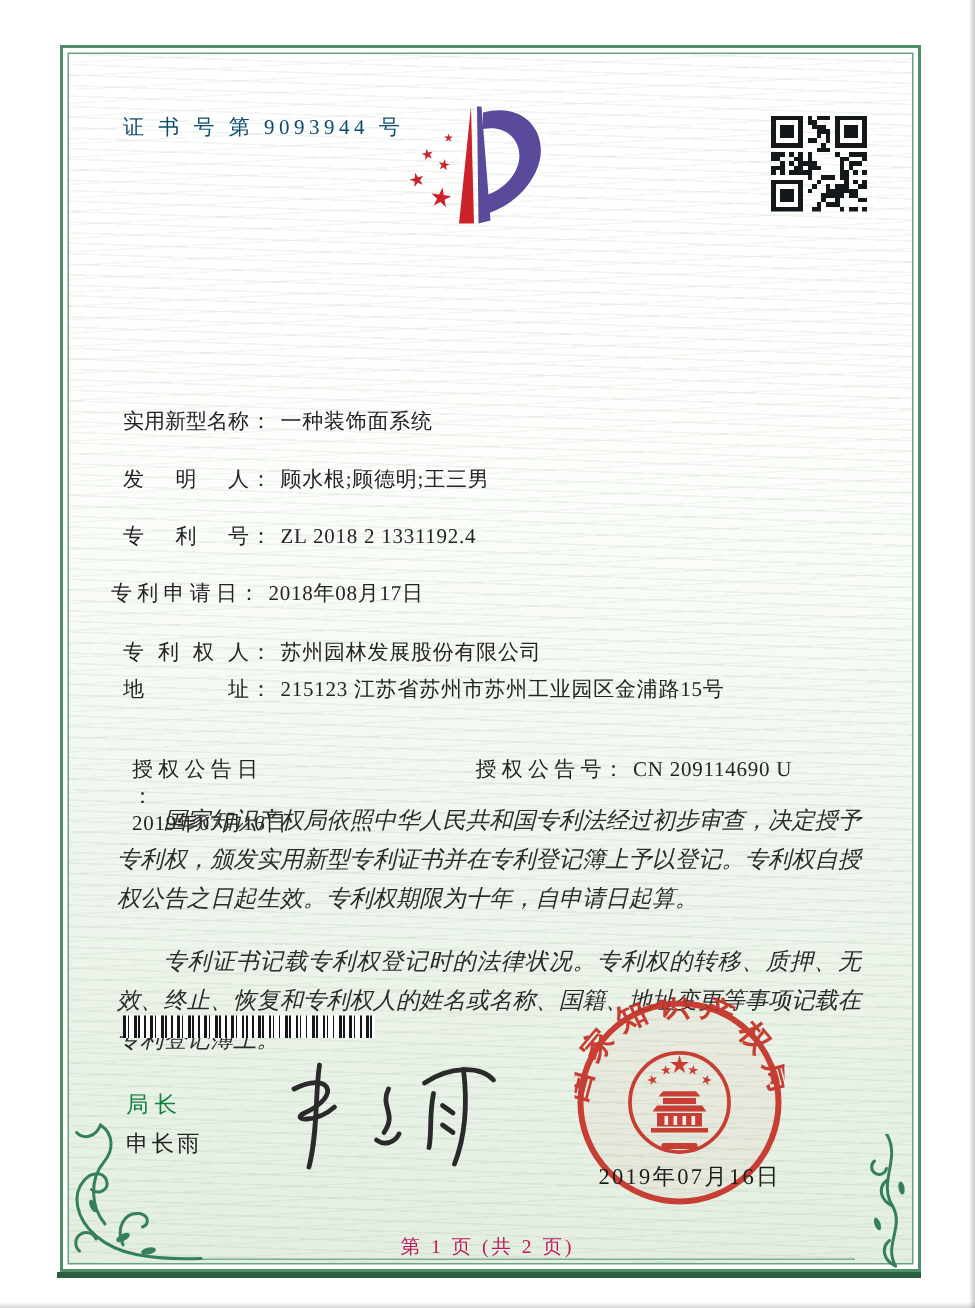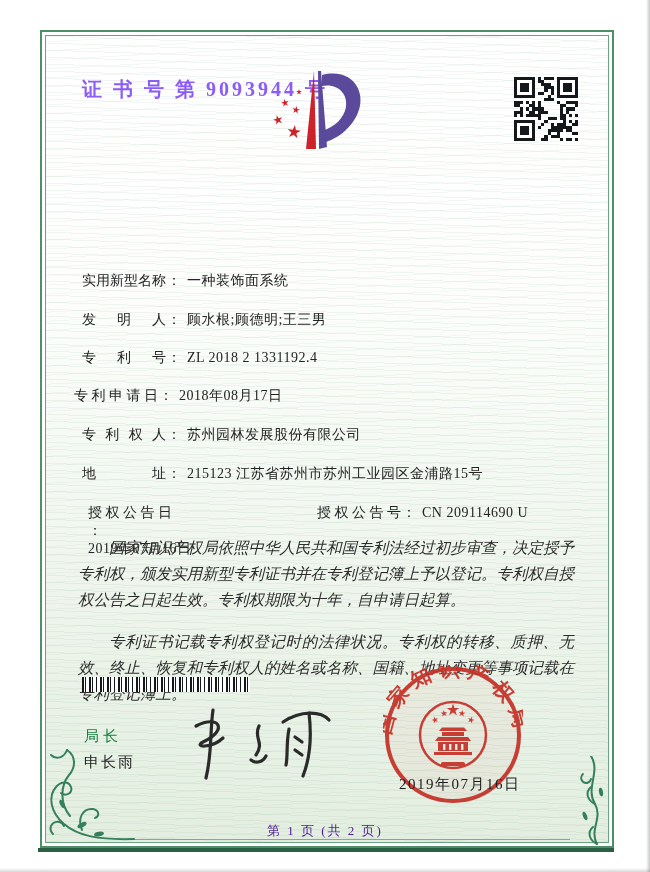--- a/index.html
+++ b/index.html
@@ -16,21 +16,21 @@
   .frame-inner{position:absolute;left:3px;top:3px;right:3px;bottom:3px;
     border:1px solid #6aa381;
     background:
       repeating-linear-gradient(2deg,rgba(110,165,125,0.10) 0 1px,transparent 1px 7px),
       repeating-linear-gradient(-3deg,rgba(110,165,125,0.07) 0 1px,transparent 1px 9px),
       linear-gradient(180deg,#ffffff 0%,#fdfefc 32%,#f2f7f0 60%,#e3eee0 100%);}
   .bottom-band{position:absolute;left:38px;top:848px;width:576px;height:4px;background:#2c5e44;}
   .inner-bottom-rule{position:absolute;left:118px;top:839px;width:452px;height:1px;
     background:rgba(47,122,82,.55);}
 
-  .cert-no{position:absolute;left:82px;top:76px;font-size:20px;letter-spacing:3px;color:#8b5cf6;font-weight:bold;}
+  .cert-no{position:absolute;left:82px;top:76px;font-size:14px;letter-spacing:3px;color:#0c4a6e;}
   .title{position:absolute;left:40px;top:179px;width:570px;text-align:center;
     font-size:32px;font-weight:bold;letter-spacing:7px;color:#161616;}
 
   .row{position:absolute;display:flex;align-items:baseline;font-size:14px;color:#232323;}
   .lbl{display:inline-block;width:84px;text-align:justify;text-align-last:justify;margin-top:16px;}
   .colon{margin-left:1px;}
   .val{margin-left:6px;white-space:nowrap;letter-spacing:.5px;}
 
   .body-text{position:absolute;left:62px;top:519px;width:528px;font-size:15.5px;
     line-height:26px;text-align:justify;font-style:italic;color:#2c2c2c;}
@@ -49,21 +49,21 @@
 
   .seal{position:absolute;left:383px;top:665px;width:140px;height:140px;opacity:.93;}
   .seal-date{position:absolute;left:399px;top:775px;font-size:15px;letter-spacing:1.5px;
     color:#1b1b1b;z-index:6;}
 
   .director-title{position:absolute;left:84px;top:727px;font-size:15px;letter-spacing:4px;color:#15803d;}
   .director-name{position:absolute;left:84px;top:753px;font-size:15px;letter-spacing:2px;color:#232323;text-align:right;}
   .signature{position:absolute;left:183px;top:698px;width:155px;height:88px;}
 
   .footer{position:absolute;left:40px;top:822px;width:570px;text-align:center;
-    font-size:13px;letter-spacing:2px;color:#4c1d95;}
+    font-size:13px;letter-spacing:2px;color:#be185d;}
 
   .ornament-bl{position:absolute;left:36px;top:746px;width:100px;height:102px;}
   .ornament-br{position:absolute;left:563px;top:756px;width:48px;height:90px;}
 </style>
 </head>
 <body>
 
 <div class="stage">
 
   <svg width="0" height="0" style="position:absolute">
@@ -247,21 +247,21 @@
   <div class="row" style="top:371px;left:74px;">
     <span class="lbl">专利申请日</span>
       <span class="colon">：</span>
       <span class="val">2018年08月17日</span>
   </div>
   <div class="row" style="top:410px;left:82px;">
     <span class="lbl">专利权人</span>
       <span class="colon">：</span>
       <span class="val">苏州园林发展股份有限公司</span>
   </div>
-  <div class="row" style="top:449px;left:82px;">
+  <div class="row" style="top:435px;left:82px;">
     <span class="lbl">地址</span>
       <span class="colon">：</span>
       <span class="val">215123 江苏省苏州市苏州工业园区金浦路15号</span>
   </div>
   <div class="row" style="top:488px;left:82px;flex-direction:column;">
     <span class="lbl">授权公告日</span>
       <span class="colon">：</span>
       <span class="val">2019年07月16日</span>
   </div>
   <div class="row" style="top:488px;left:317px;">

